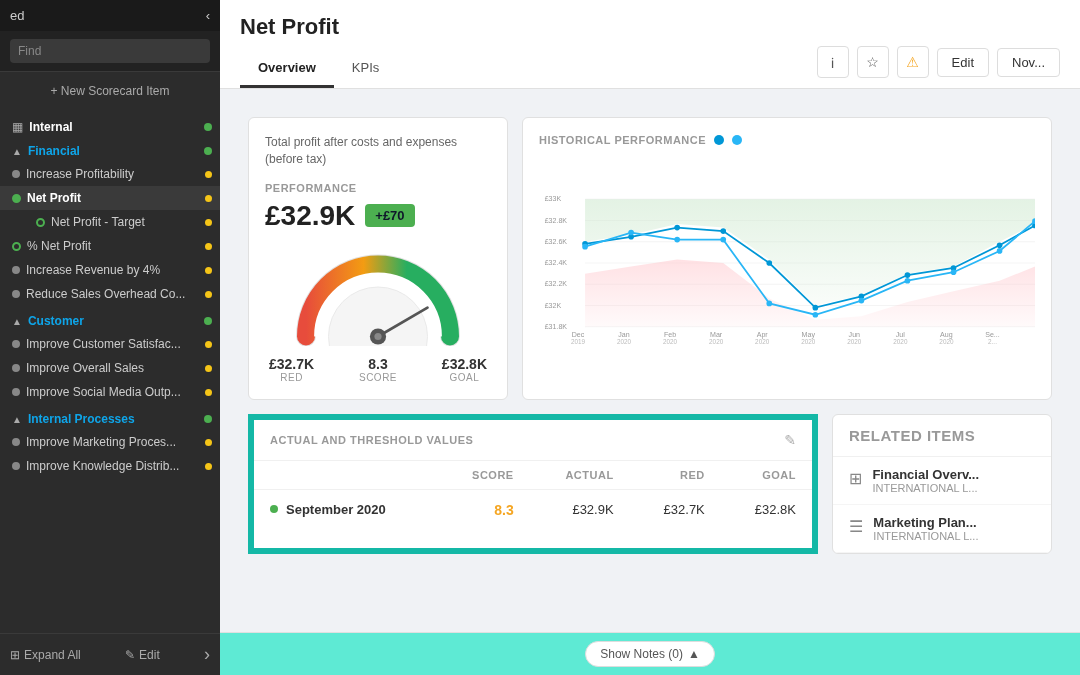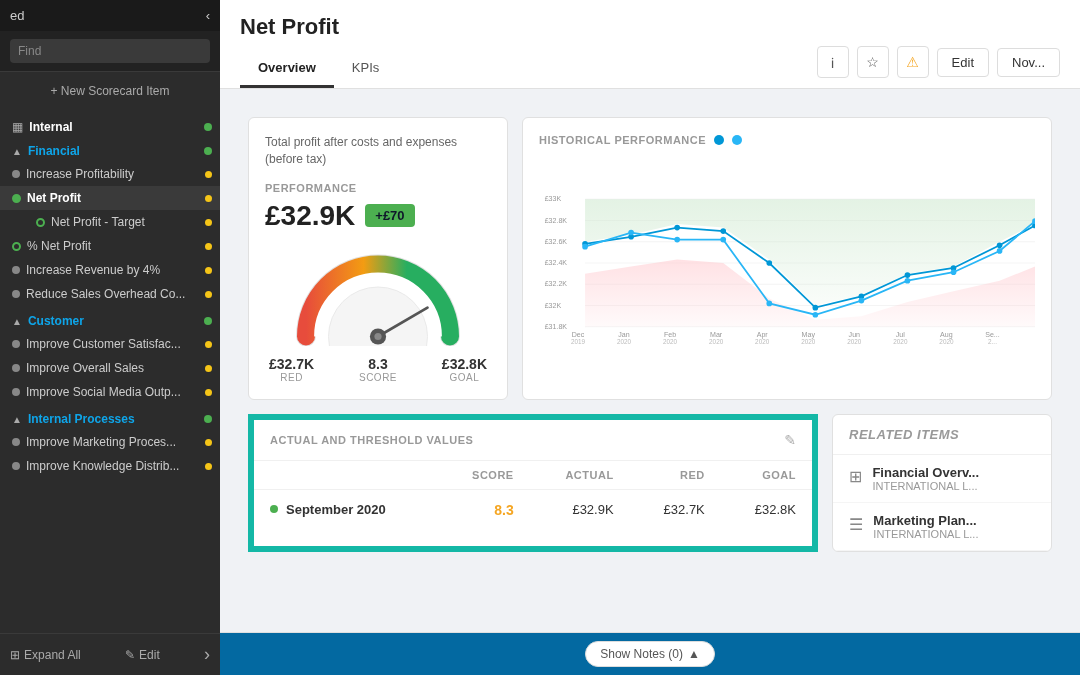--- a/index.html
+++ b/index.html
@@ -82,29 +82,29 @@
     .data-table th { font-size: 11px; color: #999; text-transform: uppercase; font-weight: 600; padding: 8px 16px; text-align: right; border-bottom: 1px solid #f0f0f0; letter-spacing: 0.5px; }
     .data-table th:first-child { text-align: left; }
     .data-table td { padding: 12px 16px; text-align: right; font-size: 13px; color: #333; }
     .data-table td:first-child { text-align: left; display: flex; align-items: center; gap: 8px; font-weight: 600; }
     .data-table tr:not(:last-child) td { border-bottom: 1px solid #f8f8f8; }
     .score-val { color: #f5a623; font-size: 14px; font-weight: 700; }
 
     
     .related-card { background: #fff; border-radius: 6px; border: 1px solid #e0e0e0; padding: 0; width: 220px; flex-shrink: 0; overflow: hidden; }
     .related-header { padding: 12px 16px; border-bottom: 1px solid #f0f0f0; }
-    .related-title { font-size: 13px; color: #999; font-weight: 600; letter-spacing: 0.5px; text-transform: uppercase; font-style: italic; }
+    .related-title { font-size: 15px; color: #999; font-weight: 600; letter-spacing: 0.5px; text-transform: uppercase; }
     .related-item { padding: 10px 16px; display: flex; align-items: flex-start; gap: 10px; border-bottom: 1px solid #f5f5f5; cursor: pointer; }
     .related-icon { font-size: 16px; color: #888; flex-shrink: 0; margin-top: 2px; }
     .related-item-content {}
     .related-item-name { font-size: 13px; color: #333; font-weight: 600; white-space: nowrap; overflow: hidden; text-overflow: ellipsis; max-width: 150px; }
     .related-item-sub { font-size: 11px; color: #999; white-space: nowrap; overflow: hidden; text-overflow: ellipsis; max-width: 150px; }
 
     
-    .show-notes-bar { background: #0369a1; border-top: 1px solid #e0e0e0; display: flex; align-items: center; justify-content: center; padding: 8px; }
+    .show-notes-bar { background: #5eead4; border-top: 1px solid #e0e0e0; display: flex; align-items: center; justify-content: center; padding: 8px; }
     .show-notes-btn { padding: 5px 14px; border: 1px solid #ddd; border-radius: 20px; background: #fff; cursor: pointer; font-size: 12px; color: #555; display: flex; align-items: center; gap: 5px; }
 
     
     .gauge-svg { width: 180px; height: 100px; }
   </style>
 </head>
 <body>
 
 <div class="sidebar">
   <div class="sidebar-header">

